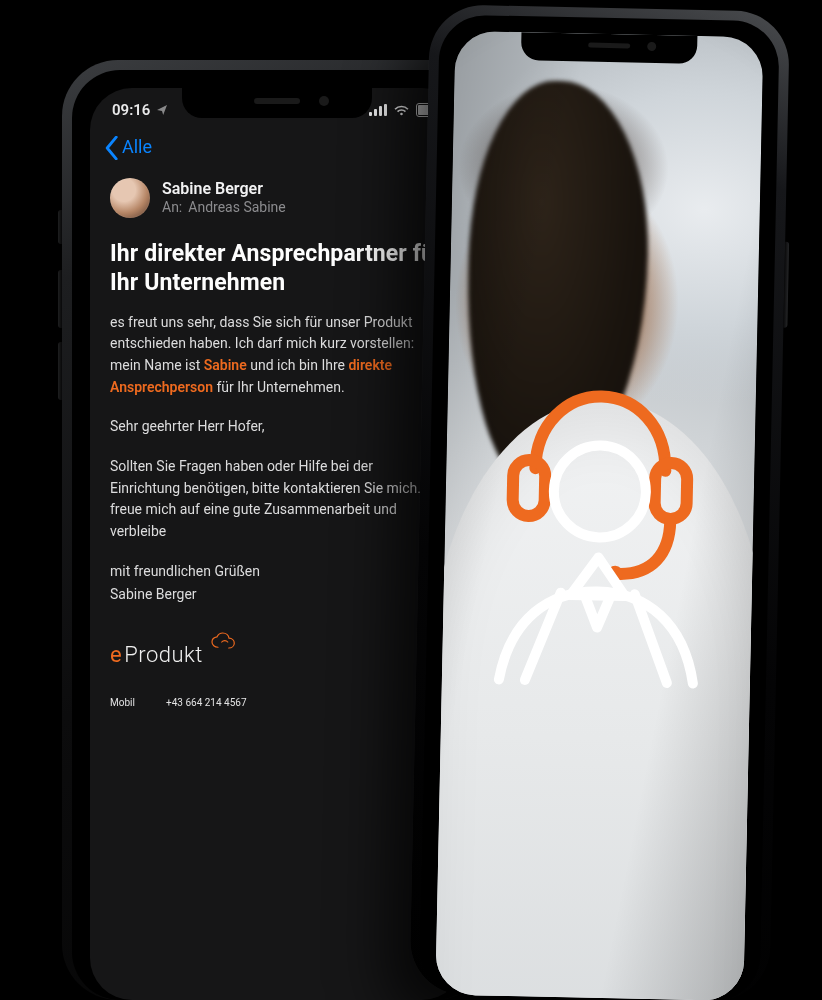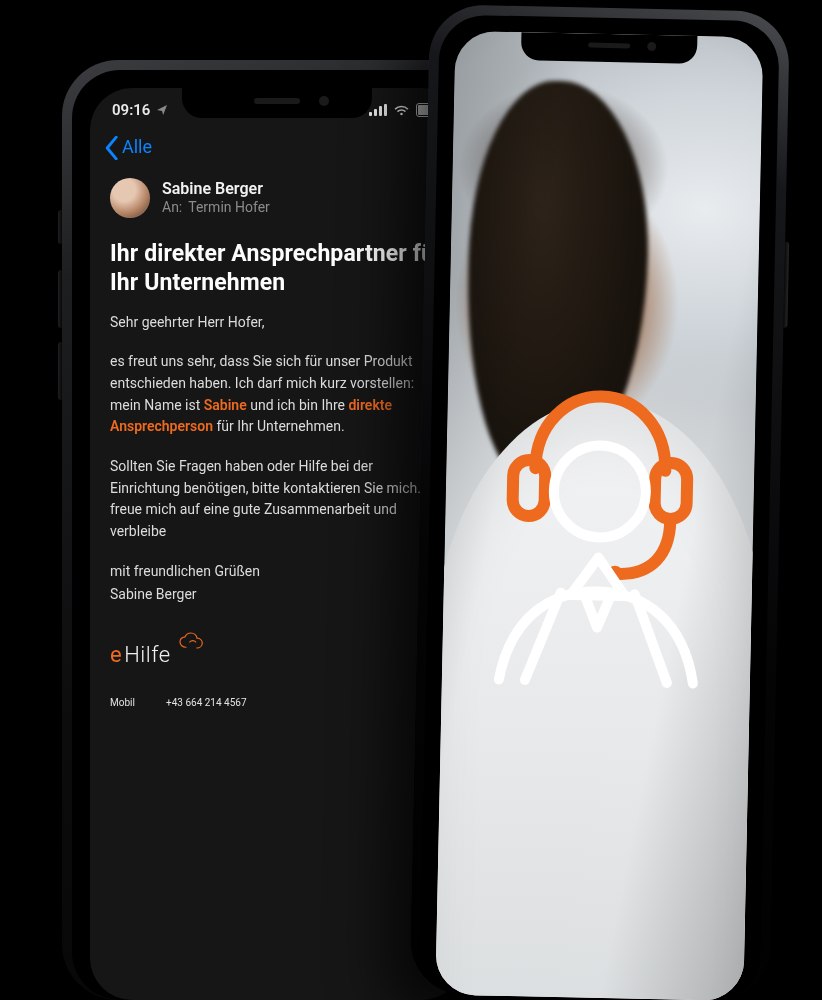--- a/index.html
+++ b/index.html
@@ -154,41 +154,41 @@
             </div>
           </div>
 
           <div class="mail">
             <div class="from">
               <div class="avatar"></div>
               <div class="from-text">
                 <div class="from-name">Sabine Berger</div>
                 <div class="to-line">
                   <span class="to-label">An:</span>
-                  <span class="to-name">Termin Hofer</span>
+                  <span class="to-name">Andreas Sabine</span>
                 </div>
               </div>
               <div class="from-side">Ge</div>
             </div>
 
             <div class="subject">Ihr direkter Ansprechpartner für Ihr Unternehmen</div>
 
             <div class="body">
-              <p>Sehr geehrter Herr Hofer,</p>
               <p>
                 <span>es freut uns sehr, dass Sie sich für unser Produkt entschieden haben. Ich darf mich kurz vorstellen: mein Name ist </span><span class="hl">Sabine</span><span> und ich bin Ihre </span><span class="hl">direkte Ansprechperson</span><span> für Ihr Unternehmen.</span>
               </p>
+              <p>Sehr geehrter Herr Hofer,</p>
               <p>Sollten Sie Fragen haben oder Hilfe bei der Einrichtung benötigen, bitte kontaktieren Sie mich.  Ich freue mich auf eine gute Zusammenarbeit und verbleibe</p>
               <p style="margin-bottom:2px">mit freundlichen Grüßen</p>
               <p>Sabine Berger</p>
 
               <div class="sig">
                 <div class="logo">
                   <span class="e">e</span>
-                    <span class="t">Hilfe</span>
+                    <span class="t">Produkt</span>
                   <span class="cloud">
                     <svg viewBox="0 0 40 26">
                         <path d="M12 20c-4.4 0-8-3.1-8-7 0-3.5 2.9-6.4 6.7-6.9C12.2 3 15 1 18.4 1c4.2 0 7.7 3 8.3 6.9 3.9.2 7 3.1 7 6.7 0 3.7-3.3 6.4-7.4 6.4" fill="none" stroke="#ee6a1f" stroke-width="1.6" stroke-linecap="round"></path>
                         <path d="M17 13c2-2.6 6-2.6 8 0" fill="none" stroke="#ee6a1f" stroke-width="1.6" stroke-linecap="round"></path>
                       </svg>
                   </span>
                 </div>
                 <div class="contacts">
                   <div class="row">
                       <span class="lbl">Mobil</span>

